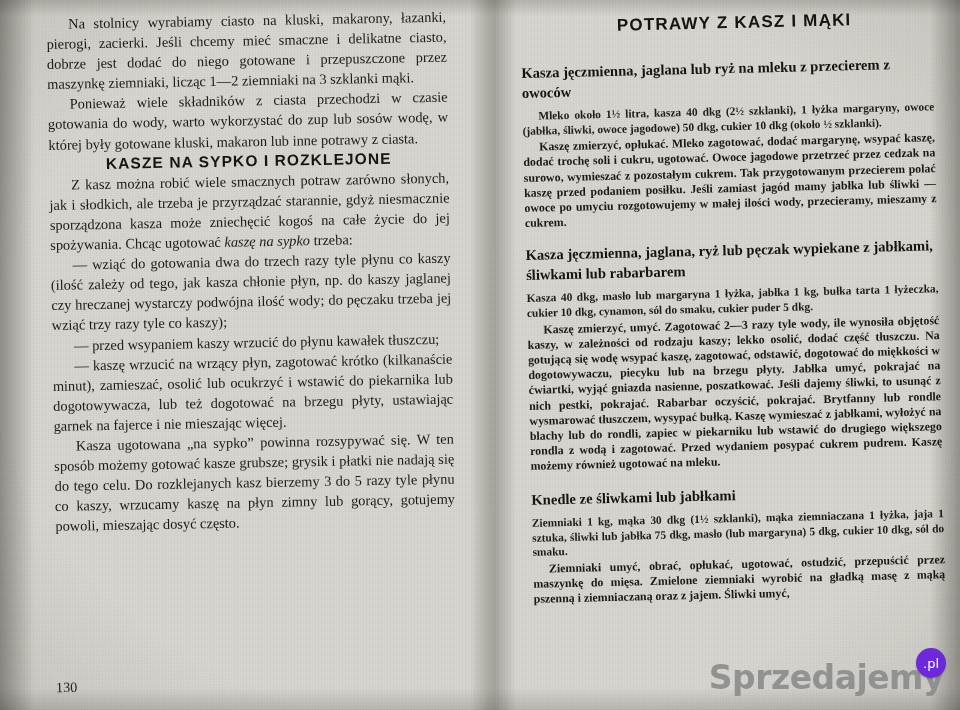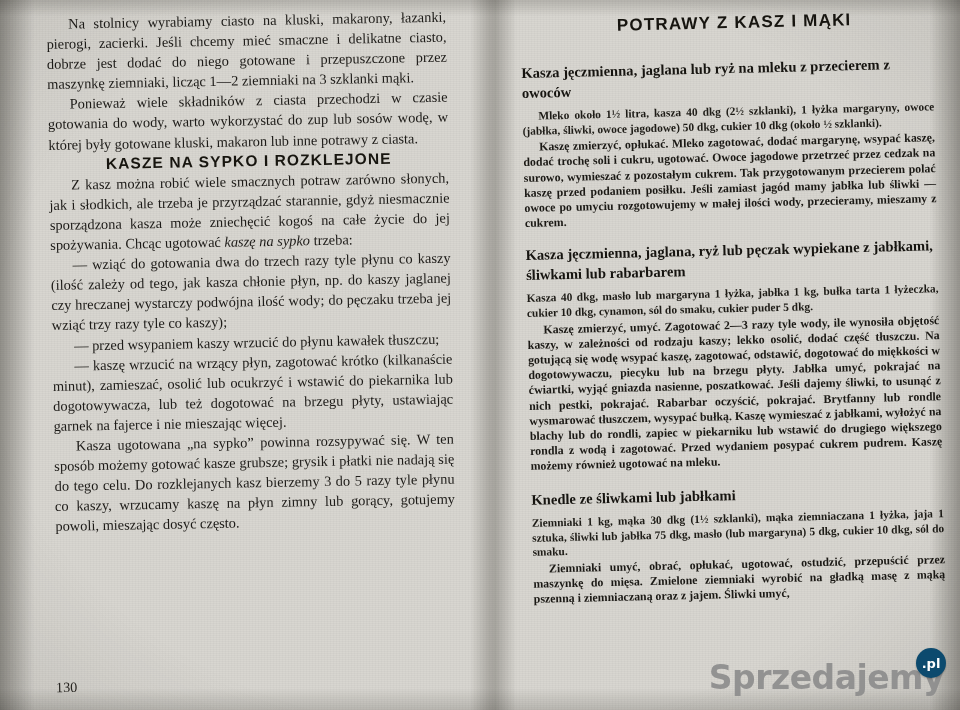--- a/index.html
+++ b/index.html
@@ -153,24 +153,24 @@
     font-weight:700;
     font-size:33px;
     letter-spacing:-0.5px;
     color:#8d8d8d;
     opacity:.92;
     line-height:32px;
   }
   #watermark .wm-badge{
     position:absolute;right:-2px;top:-14px;
     width:30px;height:30px;border-radius:50%;
-    background:#0c4a6e;
+    background:#6d28d9;
     color:#ffffff;
     font-family:"DejaVu Sans", sans-serif;
-    font-weight:700;font-size:13px;
+    font-weight:400;font-size:13px;
     display:flex;align-items:center;justify-content:center;
     box-shadow:0 1px 2px rgba(0,0,0,.25);
   }
   #vignette{
     position:absolute;inset:0;pointer-events:none;
     background:radial-gradient(ellipse 92% 96% at 50% 50%, rgba(0,0,0,0) 55%, rgba(60,58,52,0.20) 100%);
     mix-blend-mode:multiply;
   }
 </style>
 </head>

